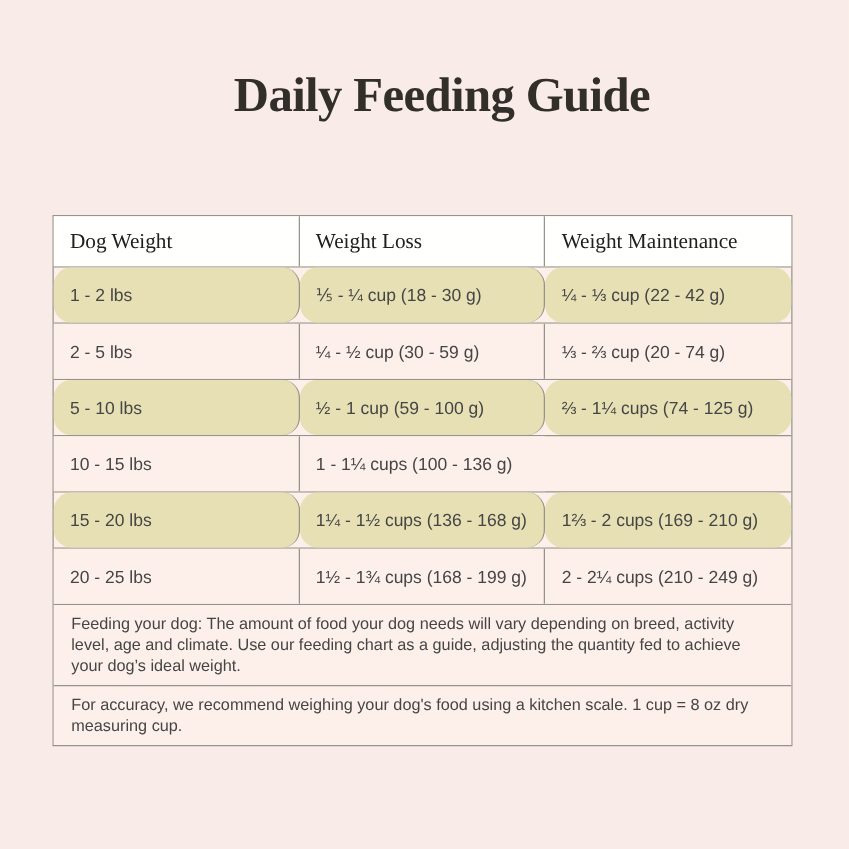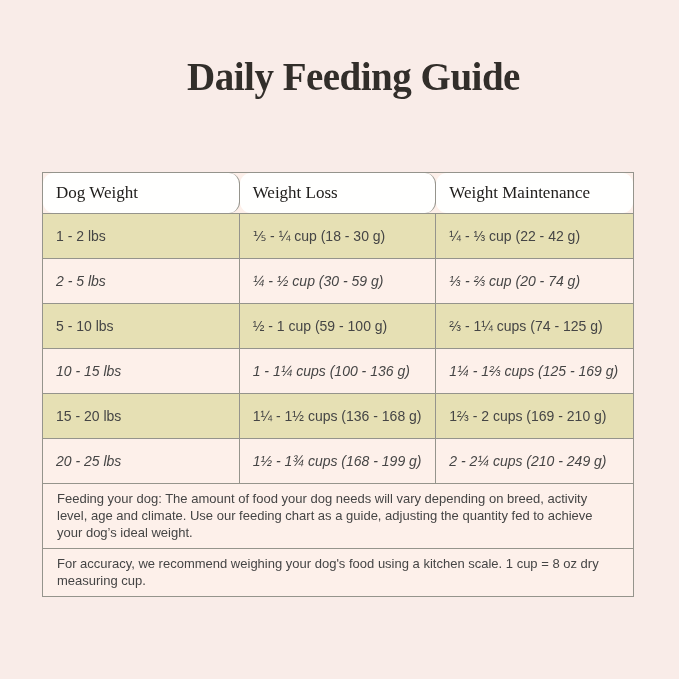--- a/index.html
+++ b/index.html
@@ -55,29 +55,28 @@
   .cell:last-child {
     border-right: none;
     text-align: center;
   }
   .row.header .cell {
     height: 40px;
     background: var(--header-bg, #fffffe);
     font-family: "Liberation Serif", "DejaVu Serif", serif;
     font-size: 17px;
     color: var(--header-text, #22201e);
-    border-radius: 11px;
   }
   .row.data .cell {
     height: 44px;
     font-size: 14px;
     color: var(--cell-text, #454545);
   }
-  .row.khaki .cell { background: var(--row-khaki, #e6e0b4); }
-  .row.pink  .cell { background: var(--row-pink, #fdf0ea); font-style: italic; }
+  .row.khaki .cell { background: var(--row-khaki, #e6e0b4); border-radius: 14px; }
+  .row.pink  .cell { background: var(--row-pink, #fdf0ea); }
   .note {
     background: var(--row-pink, #fdf0ea);
     color: var(--cell-text, #454545);
     font-size: 13px;
     line-height: 17px;
     padding: 6px 14px 7px 14px;
   }
 </style>
 </head>
 <body>
@@ -105,21 +104,20 @@
 
   <div class="row data khaki">
     <div class="cell">5 - 10 lbs</div>
     <div class="cell">½ - 1 cup (59 - 100 g)</div>
     <div class="cell">⅔ - 1¼ cups (74 - 125 g)</div>
   </div>
 
   <div class="row data pink">
     <div class="cell">10 - 15 lbs</div>
     <div class="cell">1 - 1¼ cups (100 - 136 g)</div>
-    <div class="cell">1¼ - 1⅔ cups (125 - 169 g)</div>
   </div>
 
   <div class="row data khaki">
     <div class="cell">15 - 20 lbs</div>
     <div class="cell">1¼ - 1½ cups (136 - 168 g)</div>
     <div class="cell">1⅔ - 2 cups (169 - 210 g)</div>
   </div>
 
   <div class="row data pink">
     <div class="cell">20 - 25 lbs</div>

